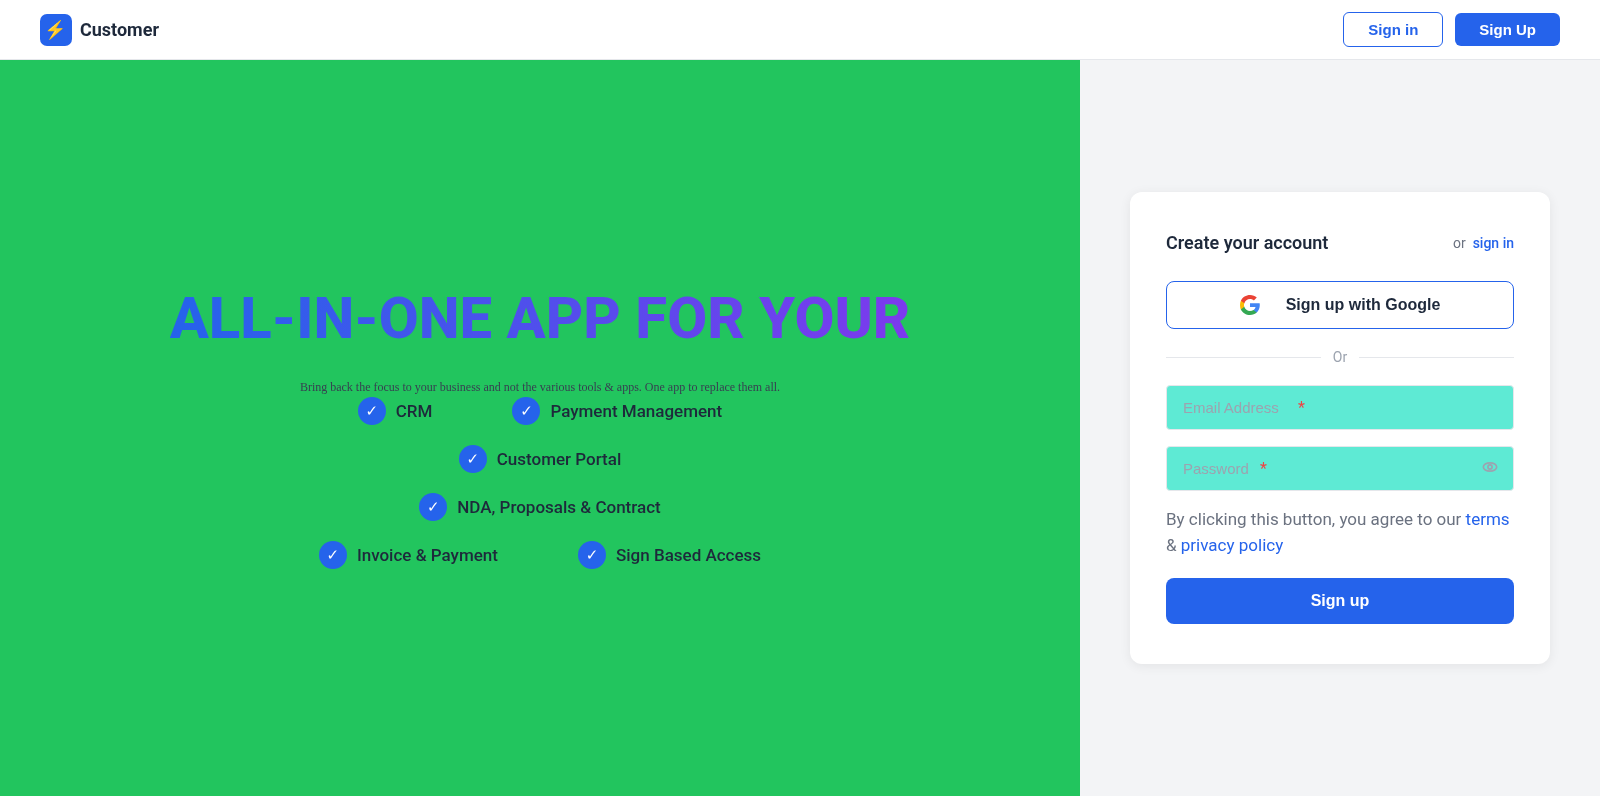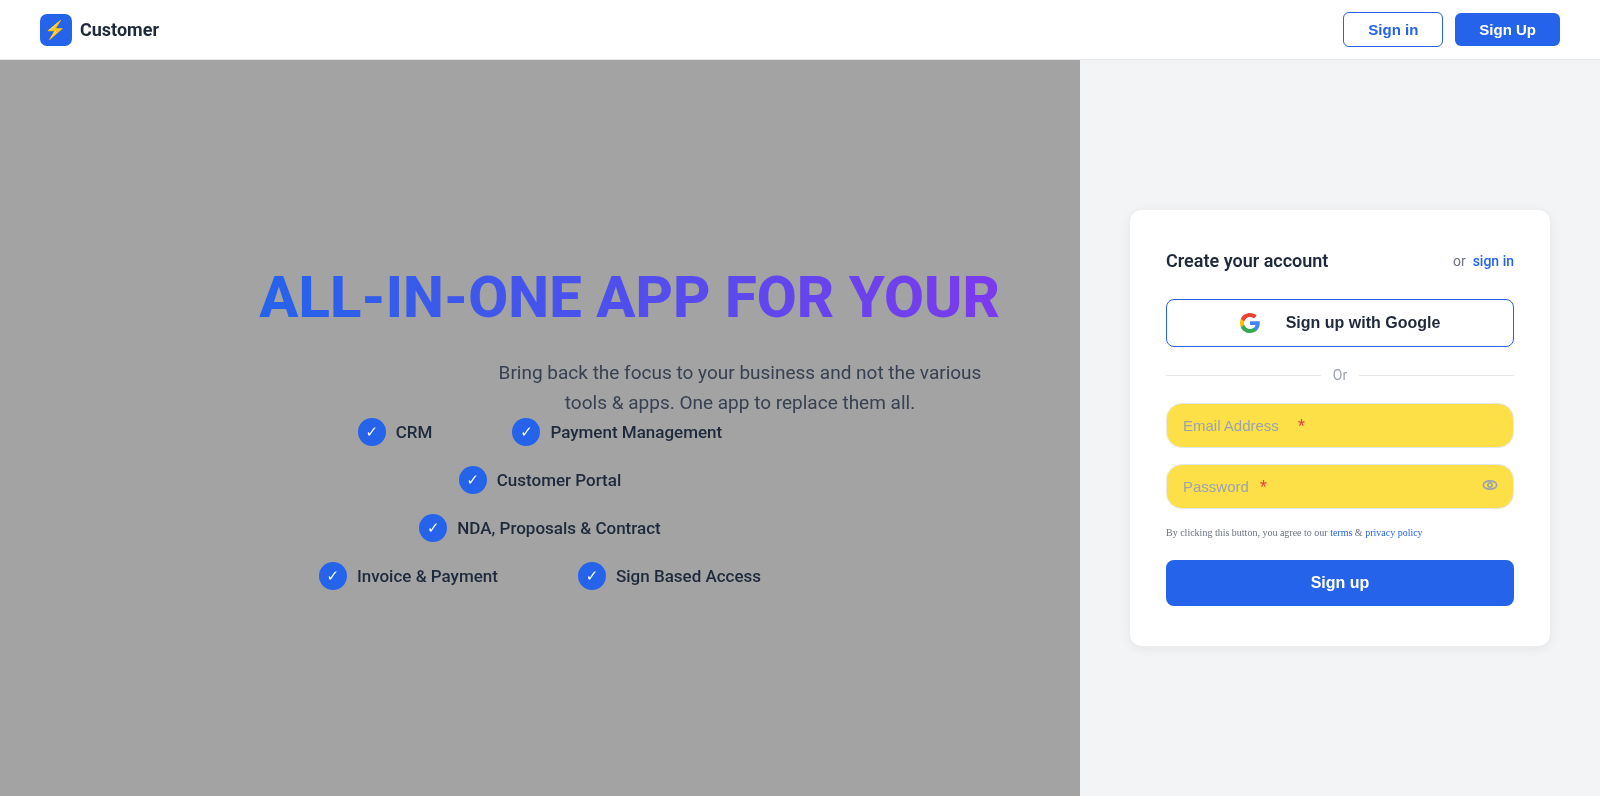--- a/index.html
+++ b/index.html
@@ -74,41 +74,42 @@
       display: flex;
       min-height: 736px;
     }
 
     
     .left {
       flex: 1;
       display: flex;
       flex-direction: column;
       justify-content: center;
-      align-items: flex-end;
+      align-items: center;
       padding: 60px 80px;
-      background: #a3a3a3;
+      background: #22c55e;
     }
     .hero-title {
       font-size: 58px;
       font-weight: 800;
       text-align: center;
       line-height: 1.1;
       margin-bottom: 28px;
       background: linear-gradient(90deg, #2563eb 0%, #7c3aed 100%);
       -webkit-background-clip: text;
       -webkit-text-fill-color: transparent;
       background-clip: text;
     }
     .hero-subtitle {
-      font-size: 19px;
+      font-size: 12px;
       color: #374151;
       text-align: center;
       max-width: 520px;
       line-height: 1.6;
+      font-family: Liberation Serif, serif;
     }
     .features-grid {
       display: flex;
       flex-direction: column;
       align-items: center;
       gap: 20px;
       width: 100%;
     }
     .feature-row {
       display: flex;
@@ -209,48 +210,47 @@
       color: #9ca3af;
     }
     .input-group {
       margin-bottom: 16px;
       position: relative;
     }
     .form-input {
       width: 100%;
       padding: 13px 16px;
       border: 1.5px solid #e5e7eb;
-      border-radius: 16px;
+      border-radius: 4px;
       font-size: 15px;
       color: #374151;
-      background: #fde047;
+      background: #5eead4;
       outline: none;
     }
     .form-input::placeholder {
       color: #9ca3af;
     }
     .input-required {
       color: #ef4444;
       margin-left: 2px;
     }
     .eye-icon {
       position: absolute;
       right: 14px;
       top: 50%;
       transform: translateY(-50%);
       color: #9ca3af;
       cursor: pointer;
       font-size: 18px;
     }
     .terms-text {
-      font-size: 10px;
+      font-size: 17px;
       color: #6b7280;
       line-height: 1.5;
       margin-bottom: 20px;
-      font-family: Liberation Serif, serif;
     }
     .terms-text a {
       color: #2563eb;
       text-decoration: none;
     }
     .btn-signup-form {
       width: 100%;
       padding: 14px;
       background: #2563eb;
       color: #ffffff;

